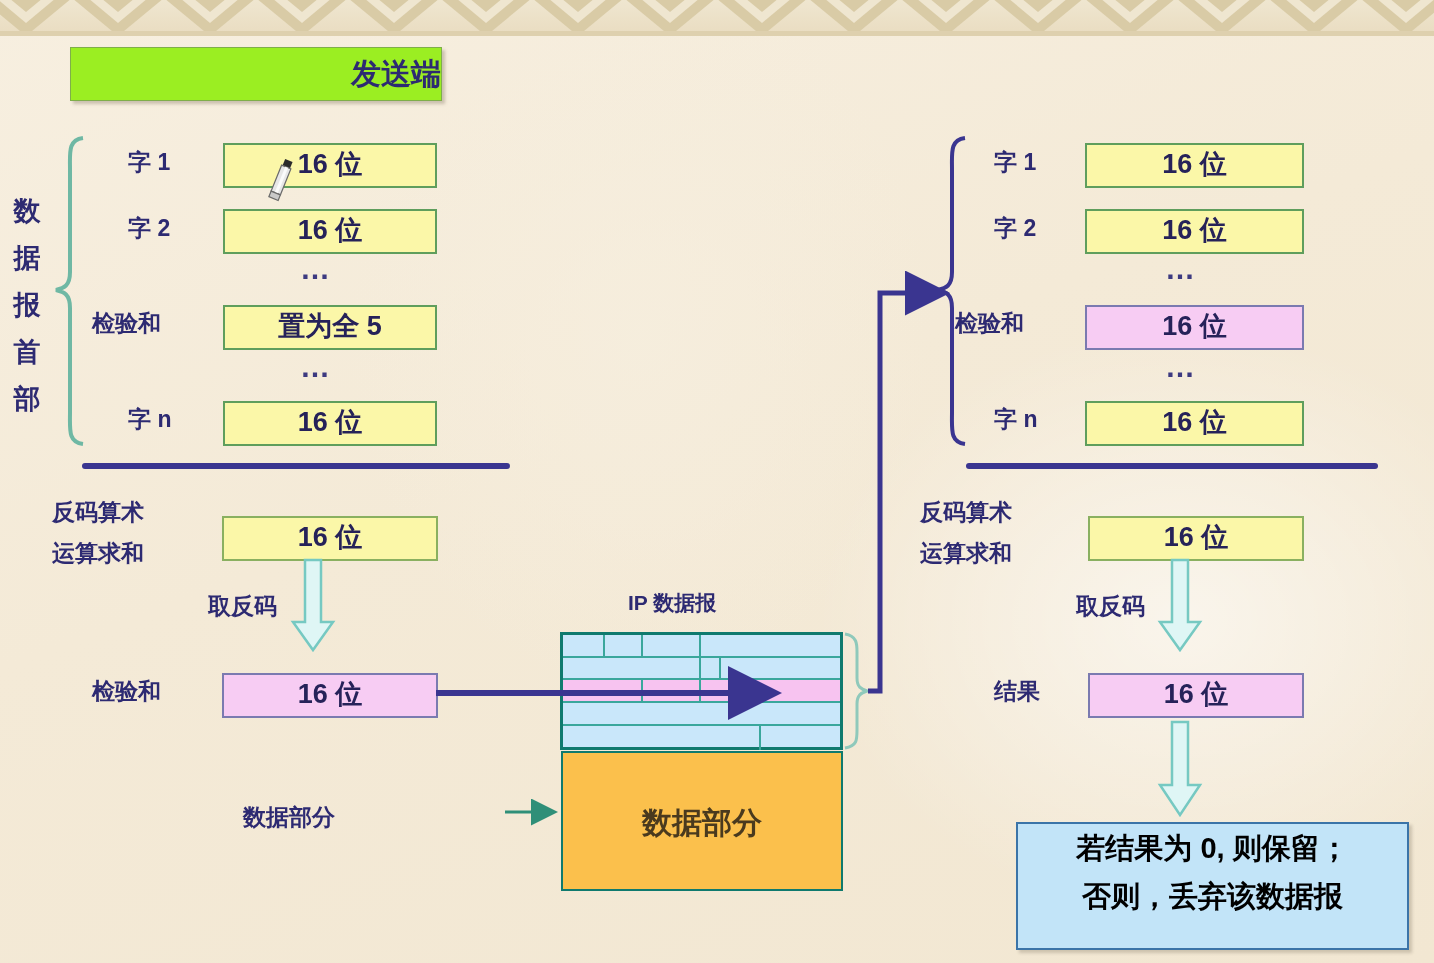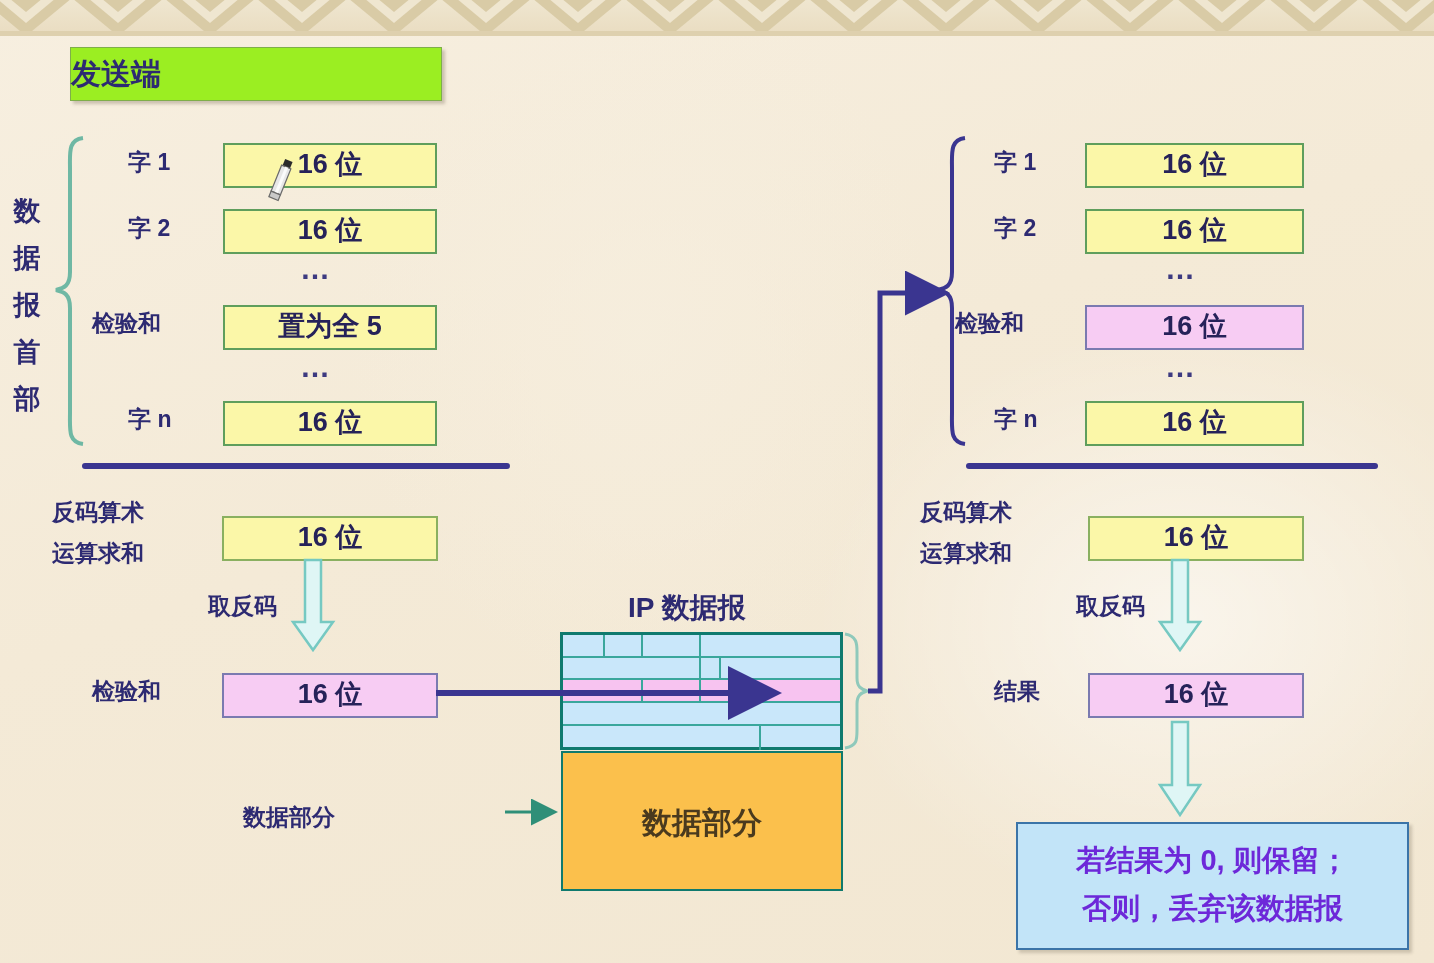--- a/index.html
+++ b/index.html
@@ -20,21 +20,21 @@
   #topband .tri{position:absolute;top:-2px;width:0;height:0;
     border-left:46px solid transparent;border-right:46px solid transparent;
     border-top:38px solid #d9cba6;}
   #topband .tri.i{border-left:30px solid transparent;border-right:30px solid transparent;
     border-top:25px solid #efe6d0;top:-2px;}
   #topband .tri.i2{border-left:17px solid transparent;border-right:17px solid transparent;
     border-top:14px solid #d9cba6;top:-2px;}
   #topband .bar{position:absolute;left:0;bottom:0;width:100%;height:5px;background:#ded0ae;}
 
   
-  .hdrbox{position:absolute;height:52px;line-height:52px;text-align:left;
+  .hdrbox{position:absolute;height:52px;line-height:52px;text-align:right;
     font-size:30px;font-weight:bold;color:#2d2a72;
     box-shadow:3px 3px 3px rgba(120,110,90,.35);}
   .hdr-send{background:#9bee22;border:1px solid #7fae4a;}
   .hdr-recv{background:#cdcdf6;border:1px solid #9a9ad0;}
   .fbox{position:absolute;height:41px;line-height:39px;text-align:center;
     font-size:27px;font-weight:bold;color:#262259;}
   .fbox.y{background:#fbf7a8;border:2px solid #5f9e5c;}
   .fbox.p{background:#f7ccf3;border:2px solid #7b7ab0;}
   .fbox.ylite{background:#fbf7a8;border:2px solid #8ab060;}
 
@@ -49,25 +49,25 @@
   
   svg.ovl{position:absolute;left:0;top:0;width:1434px;height:963px;pointer-events:none;}
 
   
   #ipgrid{position:absolute;background:#c9e7fa;border:3px solid #0f7a6e;box-sizing:border-box;}
   #ipgrid .hline{position:absolute;left:0;right:0;height:2px;background:#3aa79c;}
   #ipgrid .vline{position:absolute;width:2px;background:#3aa79c;}
   #ipgrid .csrow{position:absolute;background:#f7c3f0;}
   #orange{position:absolute;background:#fbc04c;border:2px solid #0f7a6e;box-sizing:border-box;
     text-align:center;font-size:30px;font-weight:bold;color:#4a3a1e;}
-  #iptitle{position:absolute;font-size:28px;font-weight:bold;color:#2d2a72;}
+  #iptitle{position:absolute;font-size:21px;font-weight:bold;color:#2d2a72;}
 
   #resultbox{position:absolute;background:#c2e4f8;border:2px solid #3b74a8;
     box-shadow:3px 3px 3px rgba(120,110,90,.3);
-    font-size:29px;font-weight:bold;color:#6d28d9;line-height:48px;padding-top:12px;
+    font-size:29px;font-weight:bold;color:#000000;line-height:48px;
     box-sizing:border-box;text-align:center;}
 
   #pencil{position:absolute;left:268px;top:157px;width:26px;height:46px;}
 </style>
 </head>
 <body>
 
 <div id="stage">
 
   <div id="topband">

